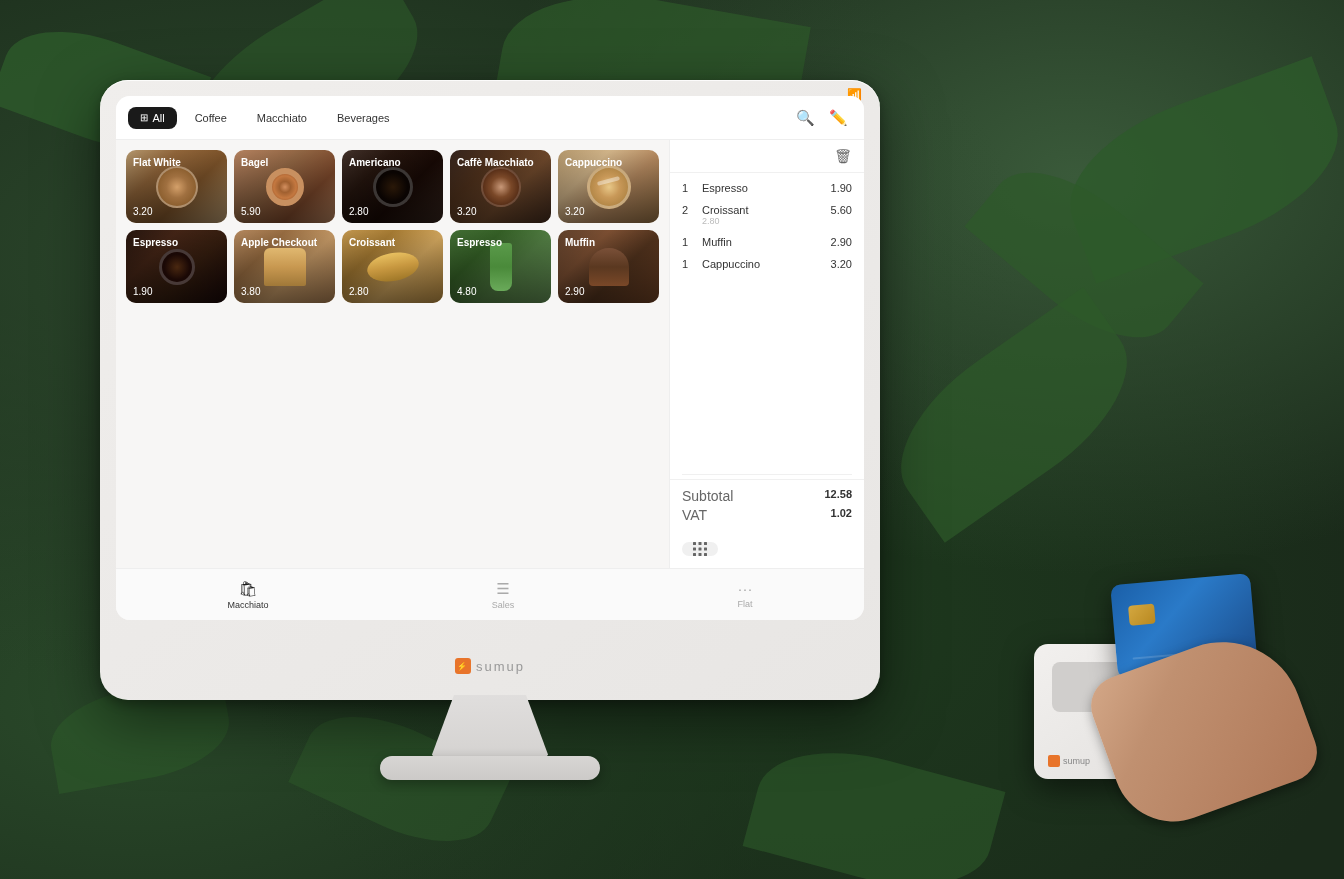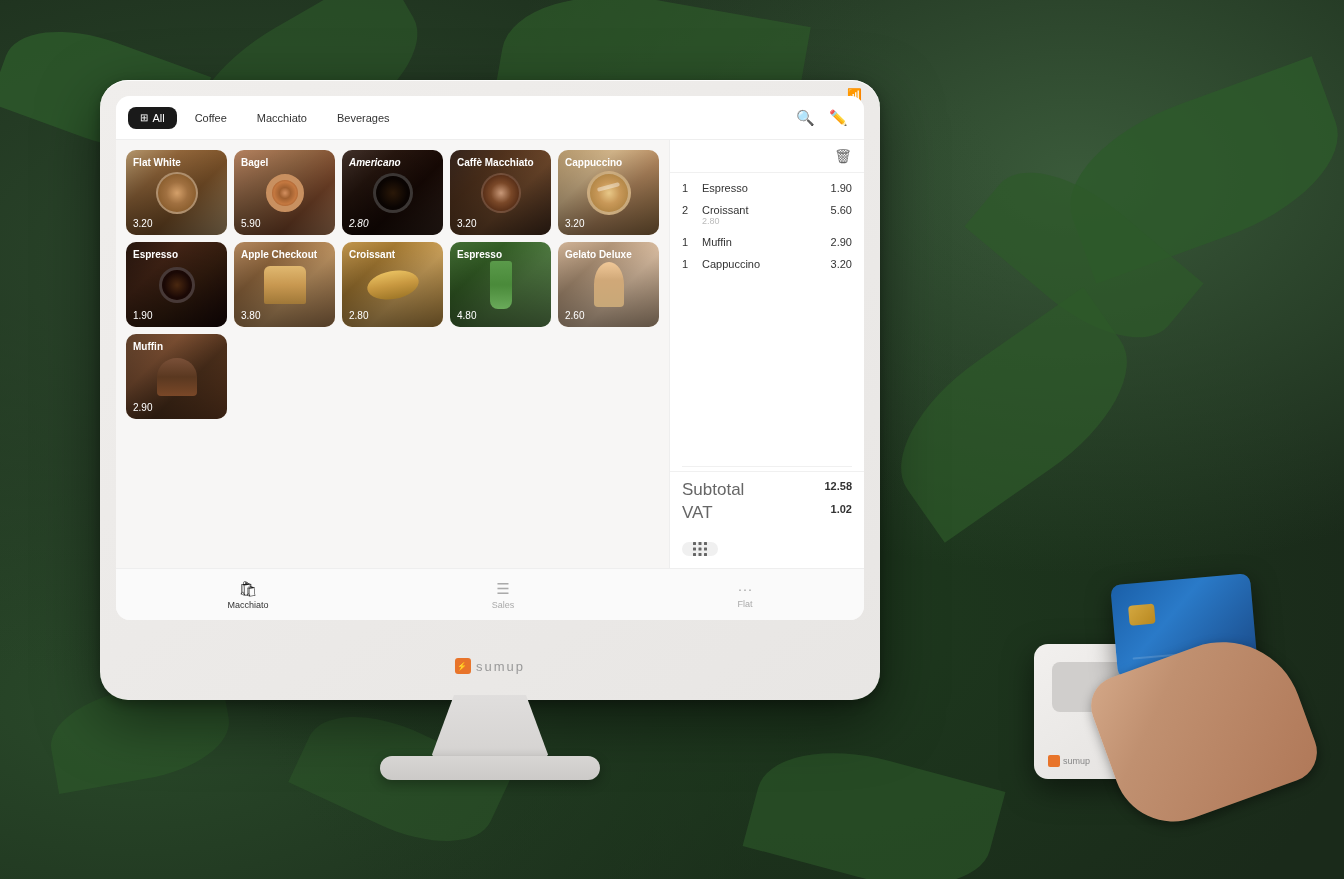--- a/index.html
+++ b/index.html
@@ -195,21 +195,21 @@
       grid-template-columns: repeat(5, 1fr);
       gap: 7px;
     }
 
     .menu-item {
       background: #3a3a3a;
       border-radius: 10px;
       overflow: hidden;
       cursor: pointer;
       position: relative;
-      height: 85px;
+      height: 73px;
     }
 
     .menu-item-overlay {
       position: absolute;
       inset: 0;
       background: linear-gradient(to bottom, rgba(0,0,0,0.1) 0%, rgba(0,0,0,0.55) 100%);
     }
 
     .menu-item-name {
       position: absolute;
@@ -226,21 +226,21 @@
       bottom: 6px;
       left: 7px;
       color: #fff;
       font-size: 10px;
       font-weight: 500;
     }
 
     
     .food-flat-white { background: linear-gradient(135deg, #c8a87a 0%, #a07040 30%, #8a5c2e 60%, #c8a87a 100%); }
     .food-bagel { background: linear-gradient(135deg, #c8906a 0%, #a0704a 40%, #8a5030 70%, #c89068 100%); text-align: center; }
-    .food-americano { background: linear-gradient(135deg, #4a3830 0%, #2a1810 30%, #1a0a05 60%, #3a2820 100%); font-style: italic; }
+    .food-americano { background: linear-gradient(135deg, #4a3830 0%, #2a1810 30%, #1a0a05 60%, #3a2820 100%); }
     .food-caffe-macchiato { background: linear-gradient(135deg, #3a2820 0%, #5a3820 30%, #7a5030 60%, #4a3020 100%); }
     .food-cappuccino { background: linear-gradient(135deg, #c8a878 0%, #e8c898 30%, #c8986a 60%, #a07848 100%); }
     .food-espresso { background: linear-gradient(135deg, #2a1810 0%, #4a2818 30%, #3a2010 60%, #1a0808 100%); }
     .food-apple-crumble { background: linear-gradient(135deg, #c8986a 0%, #a87848 30%, #d8a870 60%, #b88858 100%); }
     .food-croissant { background: linear-gradient(135deg, #d8a858 0%, #b88838 30%, #e8b868 60%, #c89848 100%); }
     .food-smoothie { background: linear-gradient(135deg, #4a7a3a 0%, #3a6a2a 30%, #5a8a4a 60%, #6a9a5a 100%); }
     .food-gelato { background: linear-gradient(135deg, #e8c8a8 0%, #c8a888 30%, #f8d8b8 60%, #d8b898 100%); }
     .food-muffin { background: linear-gradient(135deg, #6a4830 0%, #8a5838 30%, #5a3820 60%, #7a4828 100%); }
     .food-milkshake { background: linear-gradient(135deg, #e8e8e8 0%, #c8c8c8 30%, #f0f0f0 60%, #d8d8d8 100%); }
 
@@ -333,21 +333,21 @@
       border-top: 1px solid #f0f0f0;
     }
 
     .total-row {
       display: flex;
       justify-content: space-between;
       margin-bottom: 3px;
     }
 
     .total-label {
-      font-size: 17px;
+      font-size: 14px;
       color: #666;
     }
 
     .total-value {
       font-size: 11px;
       color: #333;
       font-weight: 700;
     }
 
     .charge-section {
@@ -553,28 +553,20 @@
 
             <div class="menu-item food-smoothie">
               <div class="menu-item-overlay"></div>
               <div class="coffee-art">
                 <div style="width:22px;height:48px;background:linear-gradient(180deg,#5a9a4a 0%,#4a8a3a 50%,#6aaa5a 100%);border-radius:3px 3px 8px 8px;"></div>
               </div>
               <span class="menu-item-name">Espresso</span>
               <span class="menu-item-price">4.80</span>
             </div>
 
-            <div class="menu-item food-gelato">
-              <div class="menu-item-overlay"></div>
-              <div class="coffee-art">
-                <div style="width:30px;height:45px;background:linear-gradient(180deg,#f0c898 0%,#d0a878 40%,#c8a878 100%);border-radius:50% 50% 4px 4px;"></div>
-              </div>
-              <span class="menu-item-name">Gelato Deluxe</span>
-              <span class="menu-item-price">2.60</span>
-            </div>
 
             <div class="menu-item food-muffin">
               <div class="menu-item-overlay"></div>
               <div class="coffee-art">
                 <div style="width:40px;height:38px;background:linear-gradient(180deg,#7a5038 0%,#5a3820 50%,#7a4828 100%);border-radius:50% 50% 4px 4px;"></div>
               </div>
               <span class="menu-item-name">Muffin</span>
               <span class="menu-item-price">2.90</span>
             </div>
 

